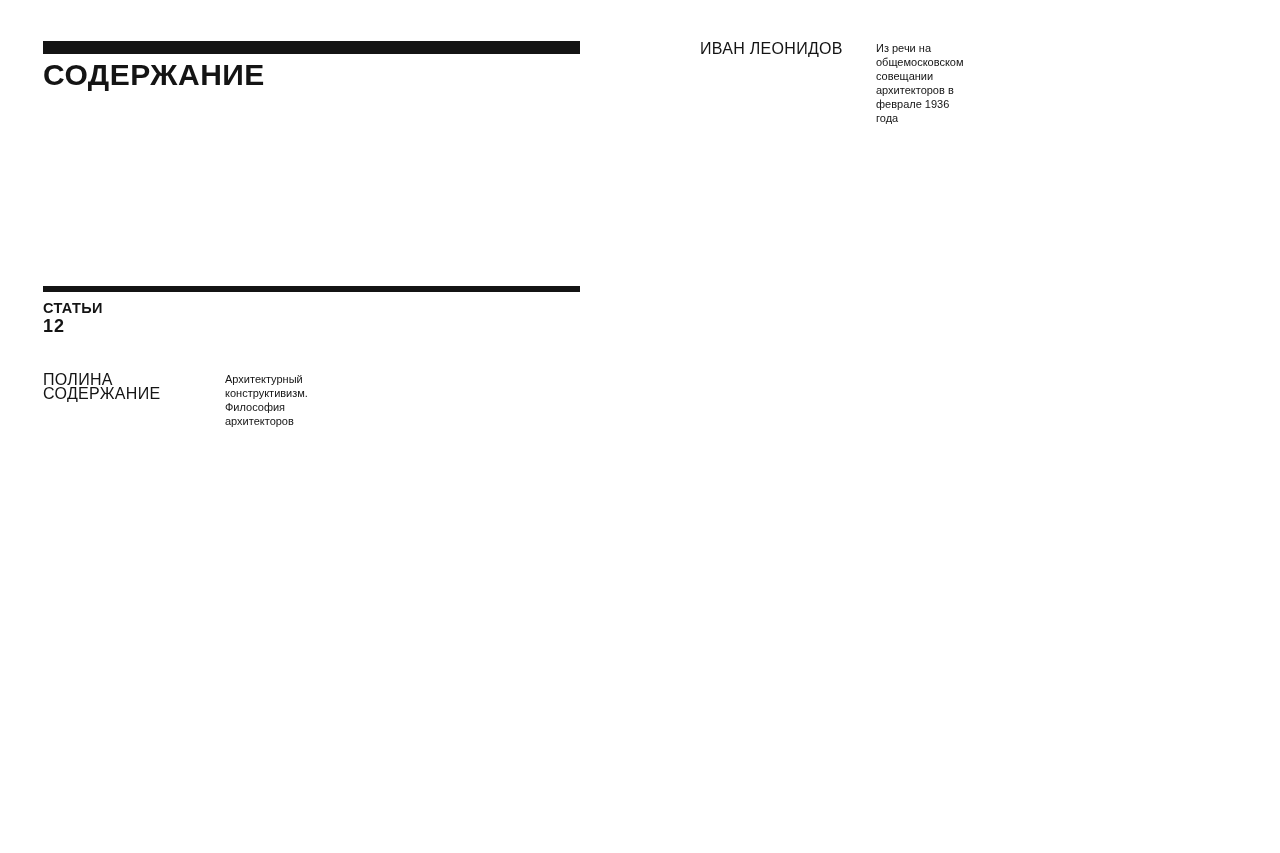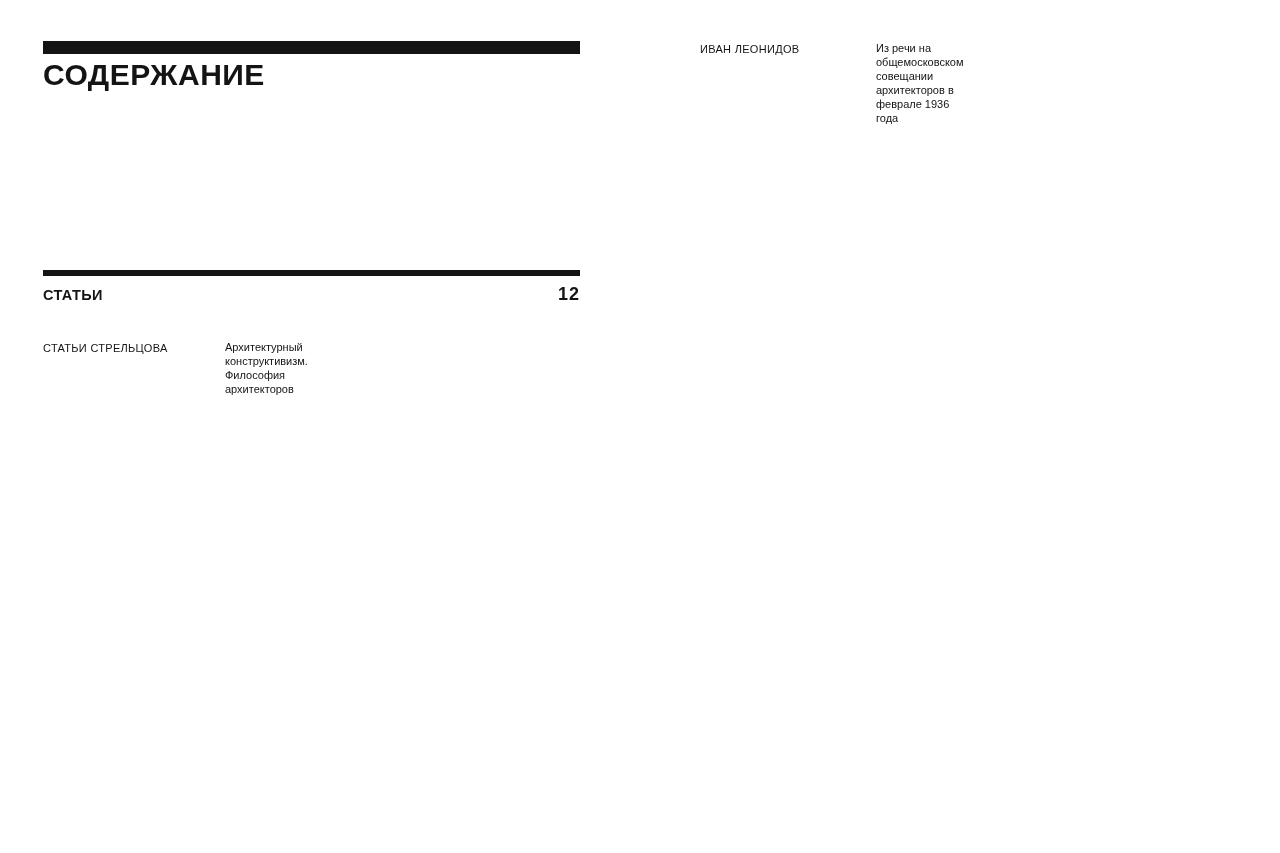--- a/index.html
+++ b/index.html
@@ -14,37 +14,38 @@
   }
   .col { position:absolute; top:0; box-sizing:border-box; padding-top:41px; }
   .col-left  { left:43px;  width:537px; --author-w:182px; }
   .col-right { left:700px; width:535px; --author-w:176px; }
 
   .rule-thick { height:13px; background:#141414; }
   .rule-med   { height:6px;  background:#141414; }
 
   .page-title {
     font-size:30px; font-weight:bold; letter-spacing:0.5px;
-    margin:4px 0 0 0; line-height:34px;
+    margin:4px 0 16px 0; line-height:34px;
   }
 
   .spacer { width:100%; }
 
   .section-row {
     display:flex; justify-content:space-between; align-items:baseline;
     font-weight:bold; font-size:14.5px; letter-spacing:0.4px;
     padding:8px 0 9px 0;
+    flex-direction:column;
   }
   .section-row .section-page { font-size:18px; letter-spacing:1px; }
   .section-gap-after { height:26px; }
 
   .entry { display:flex; align-items:flex-start; margin-bottom:8px; }
   .entry .author {
     flex:none; width:var(--author-w);
-    font-size:11px; letter-spacing:0.3px; line-height:14px;
+    font-size:16px; letter-spacing:0.3px; line-height:14px;
     padding-top:0.5px;
   }
   .entry .title {
     flex:1 1 auto;
     font-size:11px; line-height:14px;
     white-space:pre-line;
     padding-right:18px;
   }
   .entry .page {
     flex:none; min-width:28px; text-align:right;
@@ -59,21 +60,21 @@
       <div class="rule-thick"></div>
       <h1 class="page-title">СОДЕРЖАНИЕ</h1>
       <div class="spacer" style="height: 178px;"></div>
       <div class="rule-med"></div>
       <div class="section-row">
         <span class="section-label">СТАТЬИ</span>
         <span class="section-page">12</span>
       </div>
       <div class="section-gap-after"></div>
       <div class="entry">
-        <span class="author">СТАТЬИ СТРЕЛЬЦОВА</span>
+        <span class="author">ПОЛИНА СОДЕРЖАНИЕ</span>
         <div class="title">Архитектурный конструктивизм.
 Философия архитекторов</div>
         <span class="page">12</span>
       </div>
     </div>
   <div class="col col-right">
       <div class="entry">
         <span class="author">ИВАН ЛЕОНИДОВ</span>
         <div class="title">Из речи на общемосковском совещании
 архитекторов в феврале 1936 года</div>

